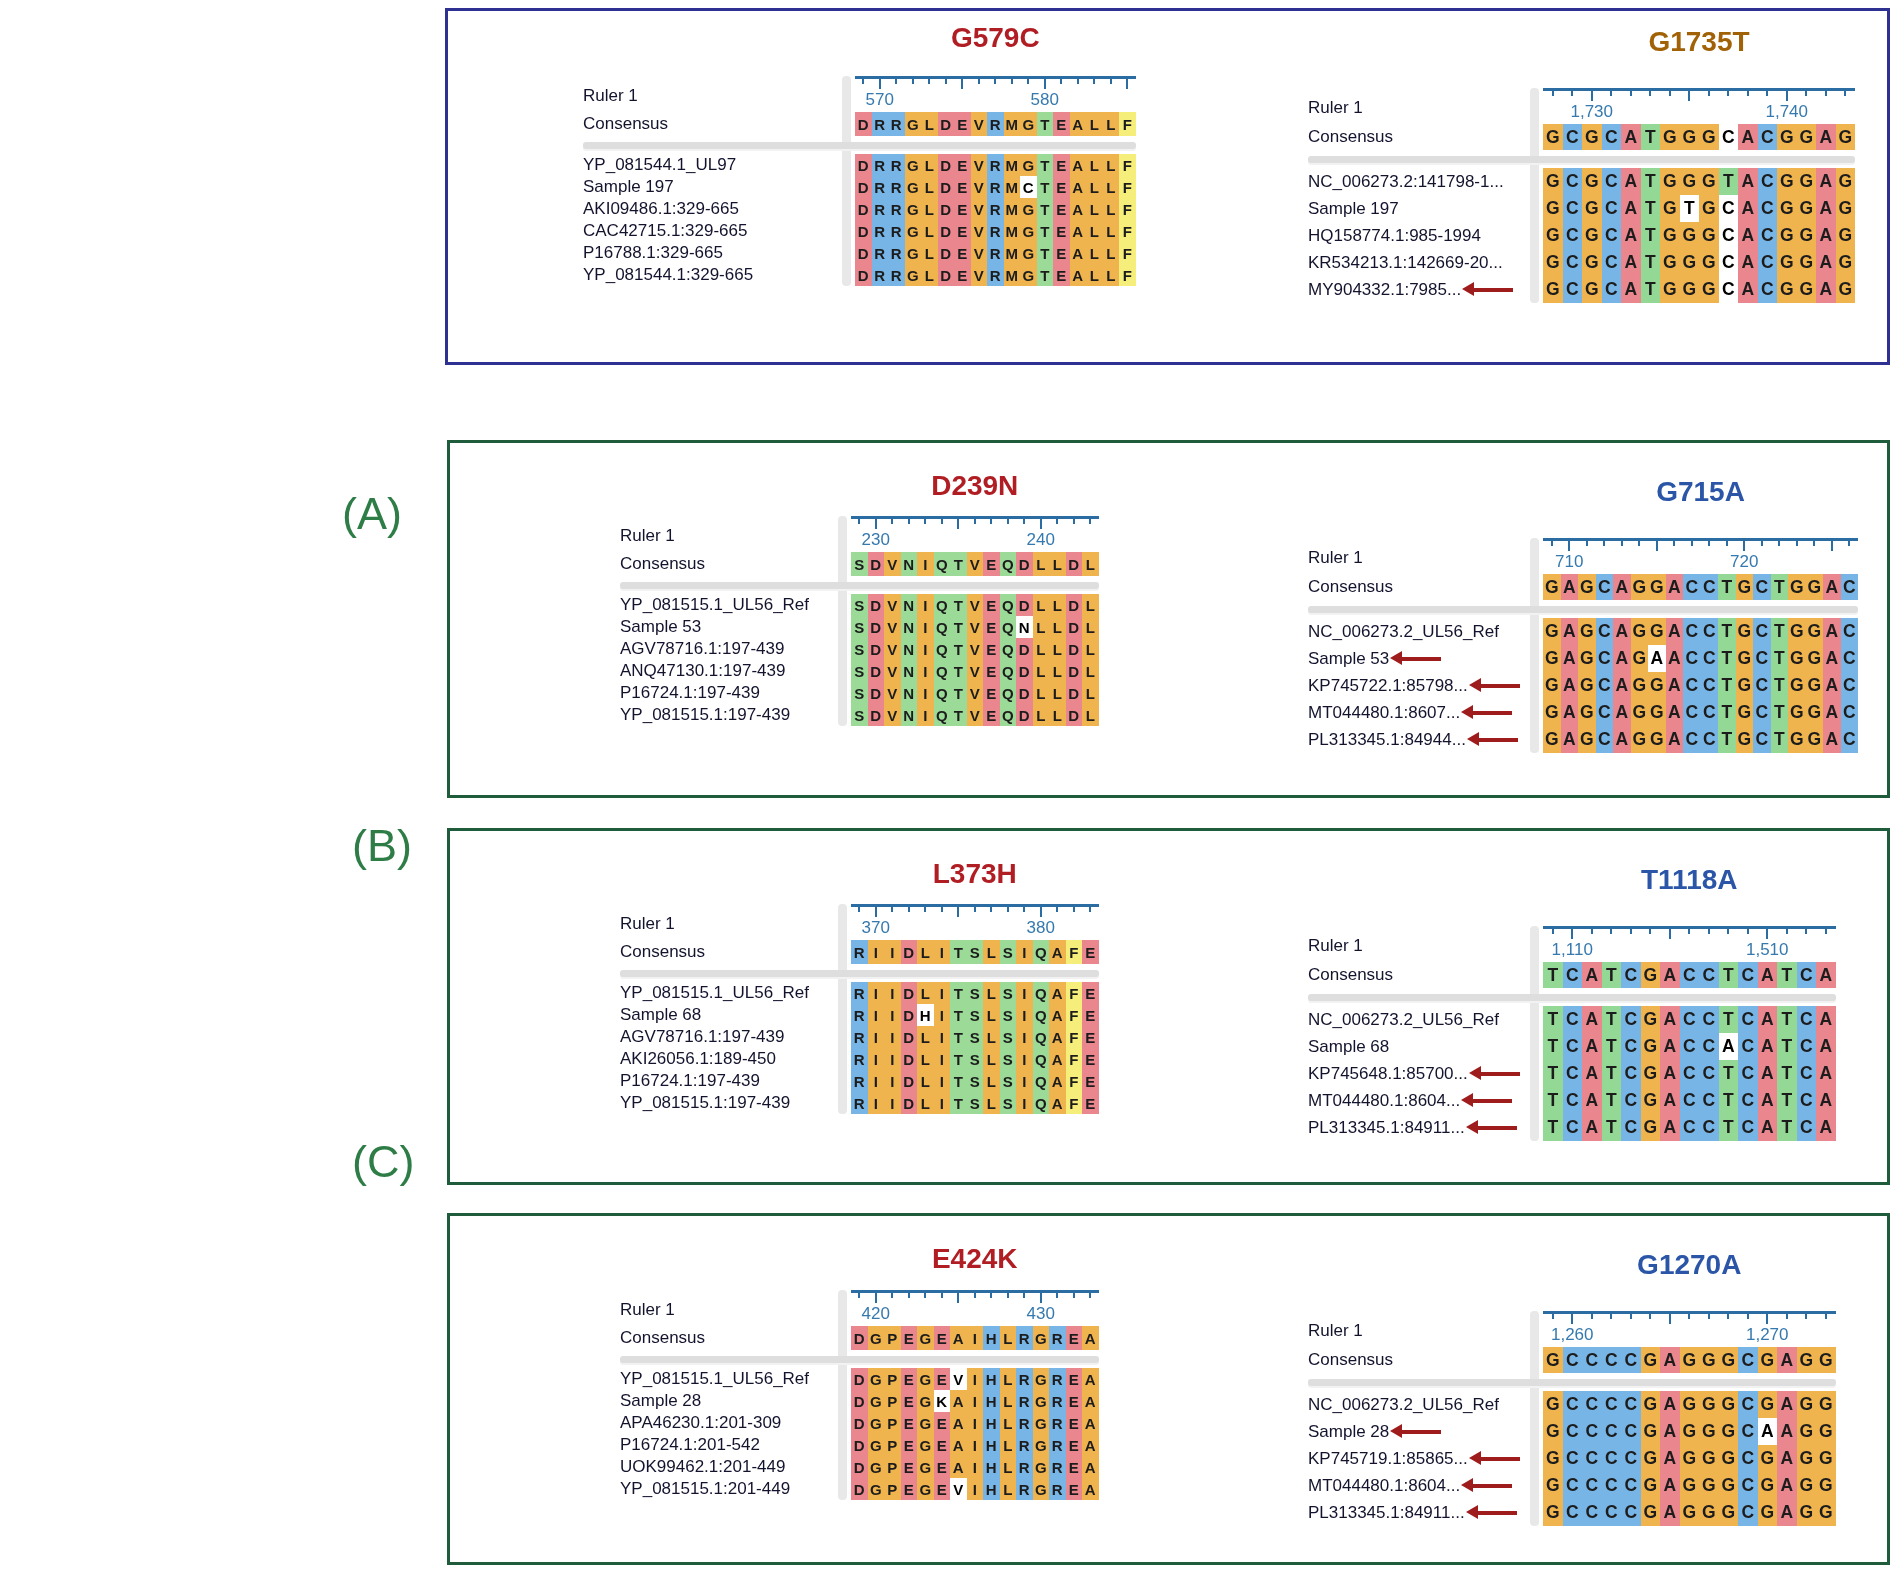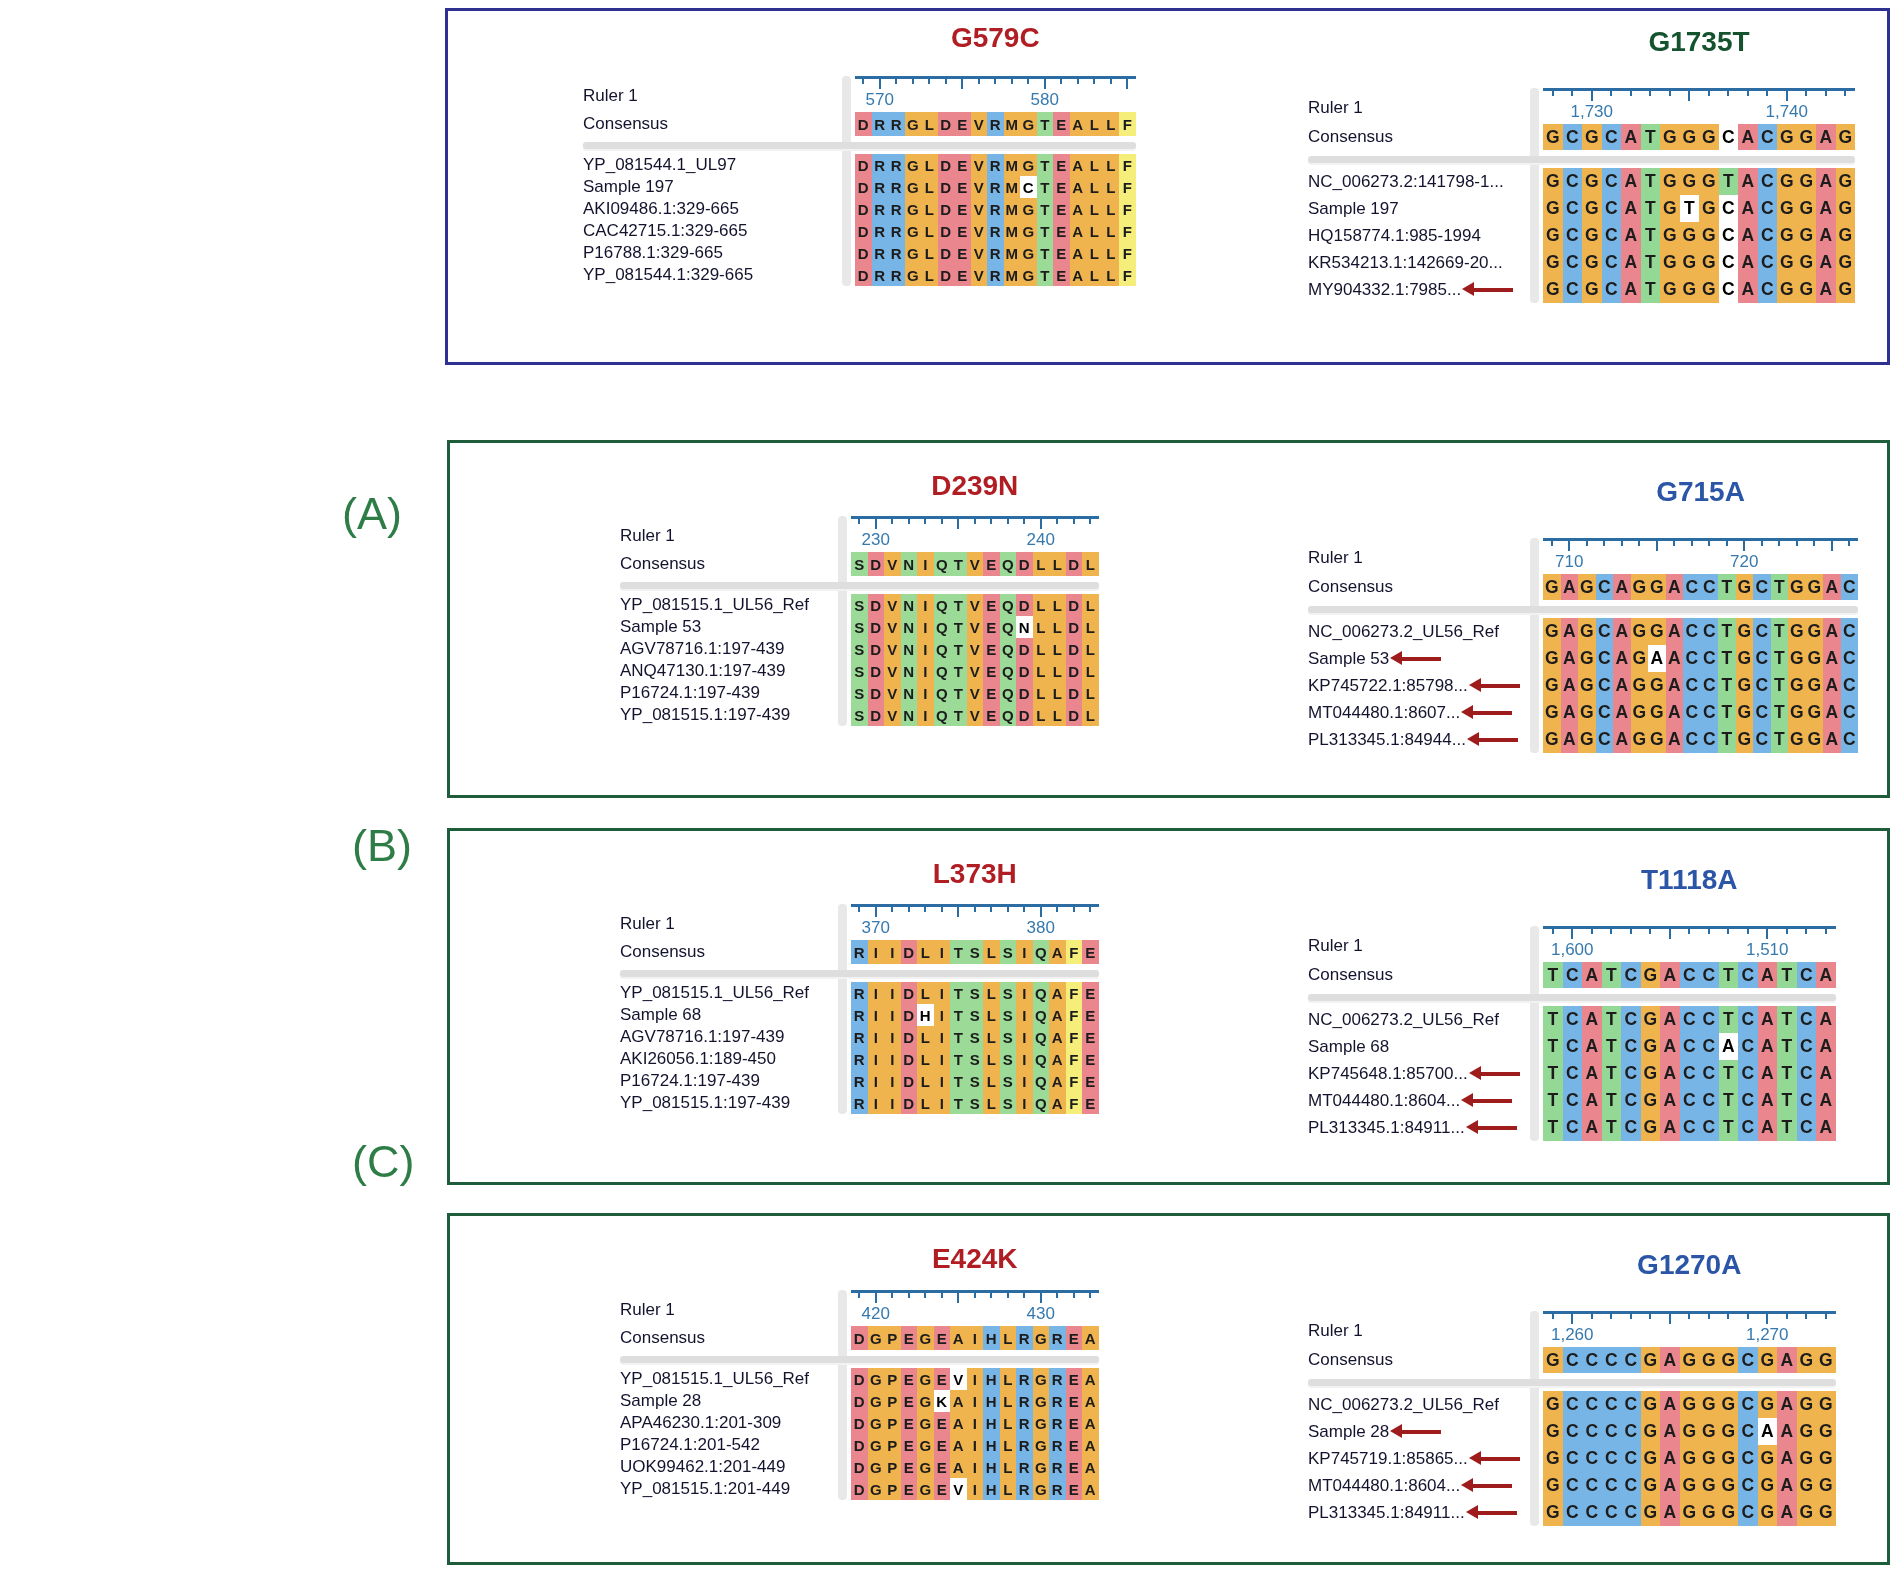--- a/index.html
+++ b/index.html
@@ -224,21 +224,21 @@
       <div class="cell" style="width: 16.5px; height: 22px; background: rgb(240, 180, 78);">M</div>
       <div class="cell" style="width: 16.5px; height: 22px; background: rgb(240, 180, 78);">G</div>
       <div class="cell" style="width: 16.5px; height: 22px; background: rgb(155, 218, 151);">T</div>
       <div class="cell" style="width: 16.5px; height: 22px; background: rgb(234, 134, 141);">E</div>
       <div class="cell" style="width: 16.5px; height: 22px; background: rgb(240, 180, 78);">A</div>
       <div class="cell" style="width: 16.5px; height: 22px; background: rgb(240, 180, 78);">L</div>
       <div class="cell" style="width: 16.5px; height: 22px; background: rgb(240, 180, 78);">L</div>
       <div class="cell" style="width: 16.5px; height: 22px; background: rgb(245, 238, 123);">F</div>
     </div>
     <div class="groove" style="left: 1530px; top: 88px; height: 215px;"></div>
-    <div class="aln-title" style="left: 1699px; top: 26px; color: #14532d;">G1735T</div>
+    <div class="aln-title" style="left: 1699px; top: 26px; color: #a16207;">G1735T</div>
     <div class="lbl" style="left: 1308px; top: 94px; width: 217px; height: 28px;">
       <span class="txt">Ruler 1</span>
     </div>
     <div class="ruler" style="left: 1543px; top: 88px; width: 312px; height: 34px;">
       <div class="tick" style="left: 8.75px; height: 5px;"></div>
       <div class="tick" style="left: 28.25px; height: 5px;"></div>
       <div class="tick" style="left: 47.75px; height: 10px;"></div>
       <div class="tick" style="left: 67.25px; height: 5px;"></div>
       <div class="tick" style="left: 86.75px; height: 5px;"></div>
       <div class="tick" style="left: 106.25px; height: 5px;"></div>
@@ -897,21 +897,21 @@
       <div class="tick" style="left: 106.25px; height: 5px;"></div>
       <div class="tick" style="left: 125.75px; height: 10px;"></div>
       <div class="tick" style="left: 145.25px; height: 5px;"></div>
       <div class="tick" style="left: 164.75px; height: 5px;"></div>
       <div class="tick" style="left: 184.25px; height: 5px;"></div>
       <div class="tick" style="left: 203.75px; height: 5px;"></div>
       <div class="tick" style="left: 223.25px; height: 10px;"></div>
       <div class="tick" style="left: 242.75px; height: 5px;"></div>
       <div class="tick" style="left: 262.25px; height: 5px;"></div>
       <div class="tick" style="left: 281.75px; height: 5px;"></div>
-      <div class="rnum" style="left: 29.25px;">1,600</div>
+      <div class="rnum" style="left: 29.25px;">1,110</div>
       <div class="rnum" style="left: 224.25px;">1,510</div>
     </div>
     <div class="lbl" style="left: 1308px; top: 962px; width: 217px; height: 26px;">
       <span class="txt">Consensus</span>
     </div>
     <div class="cells" style="left: 1543px; top: 962px; font-size: 17.5px;">
       <div class="cell" style="width: 19.5px; height: 26px; background: rgb(147, 216, 148);">T</div>
       <div class="cell" style="width: 19.5px; height: 26px; background: rgb(119, 181, 230);">C</div>
       <div class="cell" style="width: 19.5px; height: 26px; background: rgb(234, 134, 141);">A</div>
       <div class="cell" style="width: 19.5px; height: 26px; background: rgb(147, 216, 148);">T</div>

